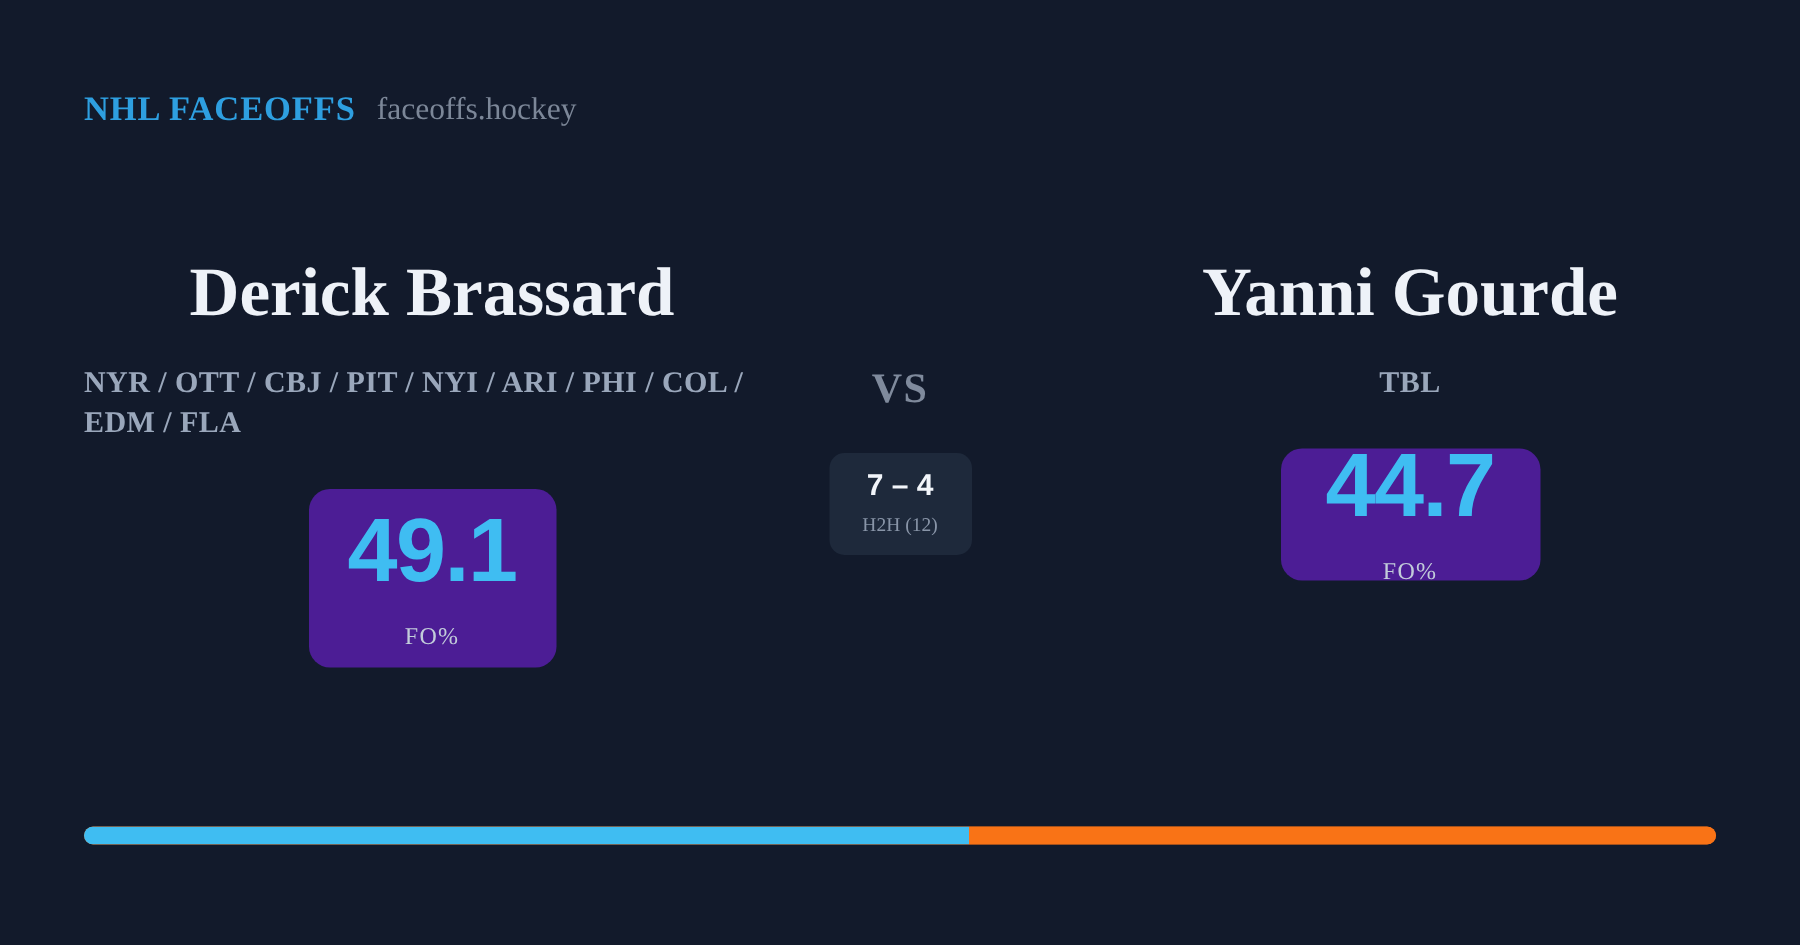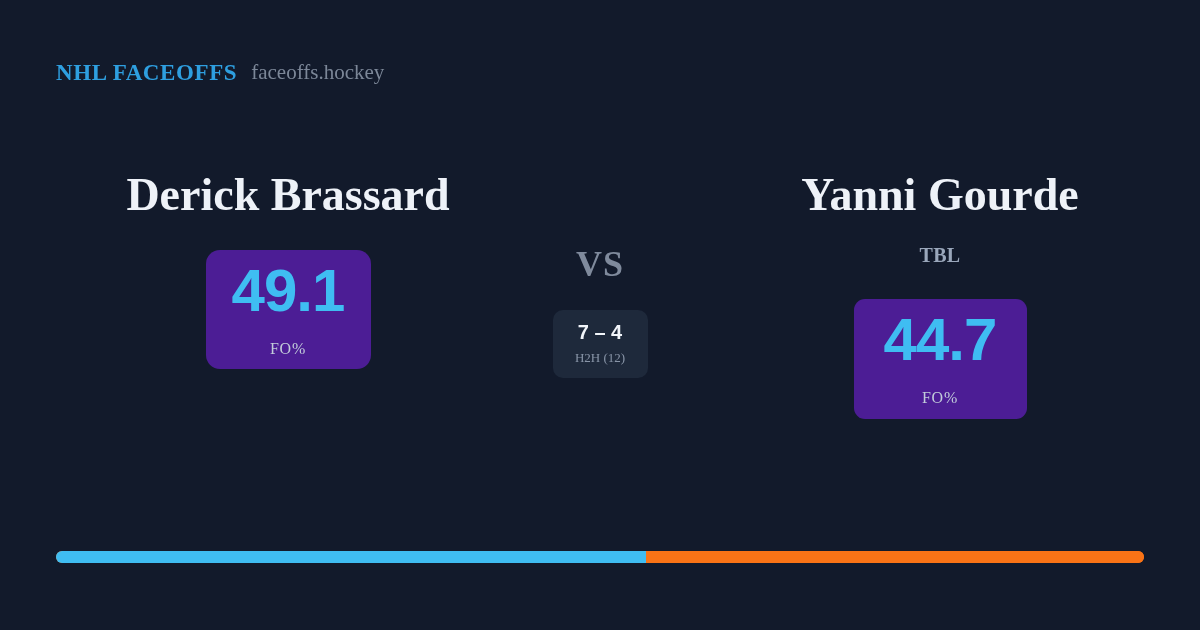--- a/index.html
+++ b/index.html
@@ -84,21 +84,21 @@
   .stat-card {
     margin-top: 18px;
     background: #4c1d95;
     border-radius: 14px;
     display: flex;
     flex-direction: column;
     align-items: center;
     justify-content: center;
   }
   .stat-card-left { width: 165px; height: 119px; }
-  .stat-card-right { width: 173px; height: 120px; border-radius: 11px; }
+  .stat-card-right { width: 173px; height: 88px; }
 
   .stat-value {
     font-family: "Liberation Sans", sans-serif;
     font-weight: bold;
     font-size: 60px;
     line-height: 1;
     color: #3fbdf2;
     letter-spacing: -1px;
   }
   .stat-label {
@@ -114,21 +114,21 @@
     width: 160px;
     display: flex;
     flex-direction: column;
     align-items: center;
     padding-top: 76px;
     box-sizing: border-box;
   }
   .vs-text {
     font-family: "Liberation Serif", serif;
     font-weight: bold;
-    font-size: 36px;
+    font-size: 28px;
     letter-spacing: 1px;
     color: #7f8a9c;
     line-height: 1;
   }
   .h2h-card {
     margin-top: 28px;
     width: 95px;
     height: 68px;
     background: #1e293b;
     border-radius: 10px;
@@ -204,20 +204,21 @@
 
 <div class="header">
   <span class="brand">NHL FACEOFFS</span>
   <span class="brand-domain">faceoffs.hockey</span>
 </div>
 
 <div class="matchup">
 
   <div class="side side-left">
     <div class="player-name">Derick Brassard</div>
+    <div class="team-list team-list-left">NYR / OTT / CBJ / PIT / NYI / ARI / PHI / COL / EDM / FLA</div>
     <div class="stat-card stat-card-left">
       <div class="stat-value">49.1</div>
       <div class="stat-label">FO%</div>
     </div>
   </div>
 
   <div class="center">
     <div class="vs-text">VS</div>
     <div class="h2h-card">
       <div class="h2h-score">7 – 4</div>

